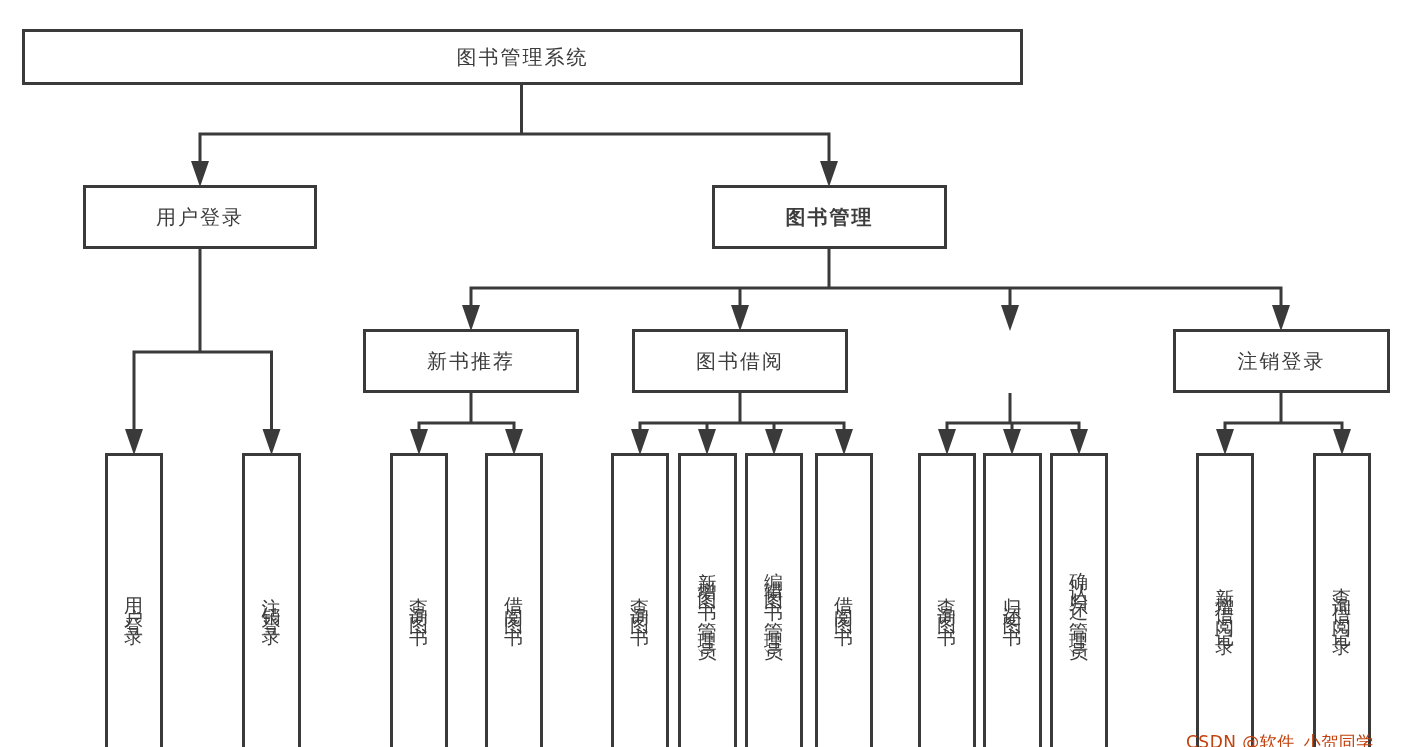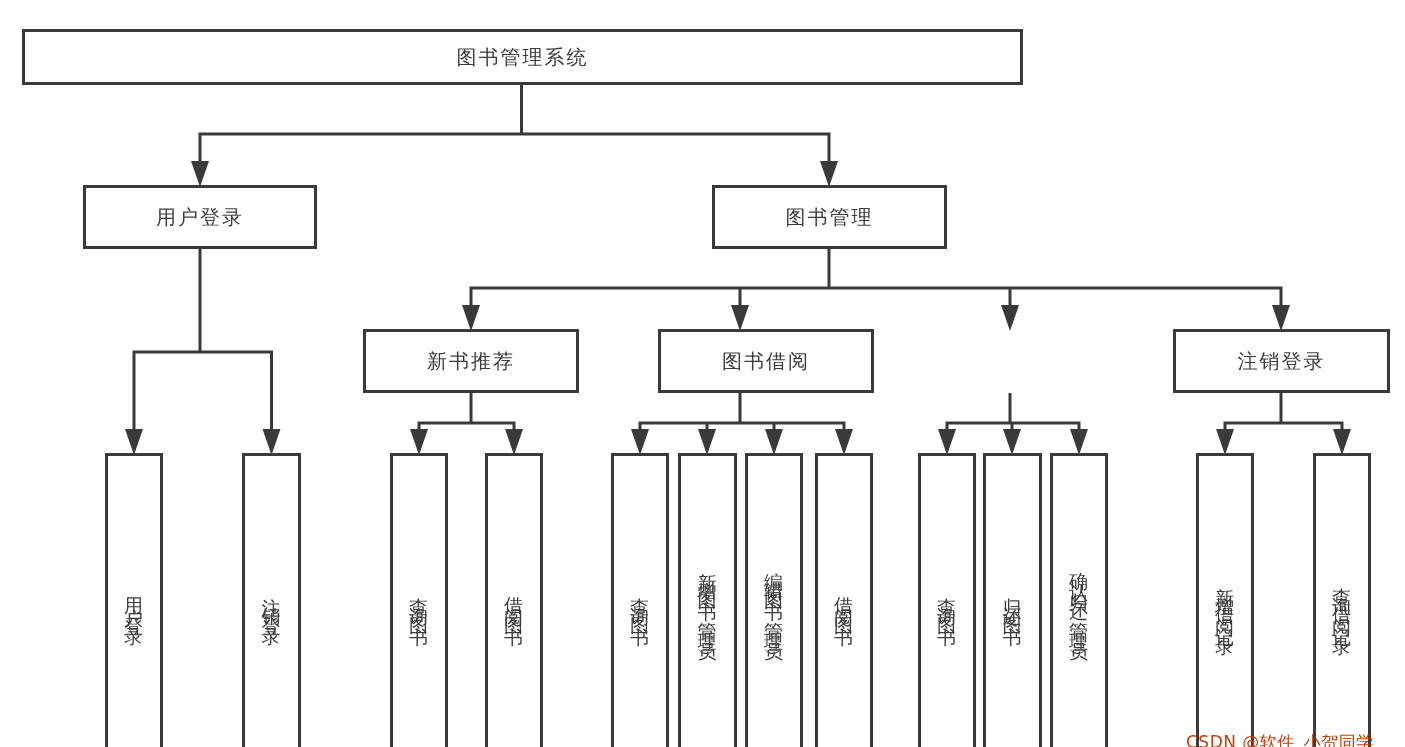--- a/index.html
+++ b/index.html
@@ -75,28 +75,28 @@
     </g>
   </svg>
 
   <div class="box" style="left:22px;top:13px;width:1001px;height:56px;">
     <span class="hlabel">图书管理系统</span>
   </div>
 
   <div class="box" style="left:83px;top:169px;width:234px;height:64px;">
     <span class="hlabel">用户登录</span>
   </div>
-  <div class="box" style="left:712px;top:169px;width:235px;height:64px;">
+  <div class="box" style="left:712px;top:169px;width:235px;height:64px;font-weight:bold;">
     <span class="hlabel">图书管理</span>
   </div>
 
   <div class="box" style="left:363px;top:313px;width:216px;height:64px;">
     <span class="hlabel">新书推荐</span>
   </div>
-  <div class="box" style="left:632px;top:313px;width:216px;height:64px;margin-left:26px;">
+  <div class="box" style="left:632px;top:313px;width:216px;height:64px;">
     <span class="hlabel">图书借阅</span>
   </div>
   <div class="box" style="left:1173px;top:313px;width:217px;height:64px;">
     <span class="hlabel">注销登录</span>
   </div>
 
   <div class="box vbox" style="left:105px;top:437px;width:58px;height:298px;">
     <span class="vlabel">用户登录</span>
   </div>
   <div class="box vbox" style="left:242px;top:437px;width:59px;height:298px;">

